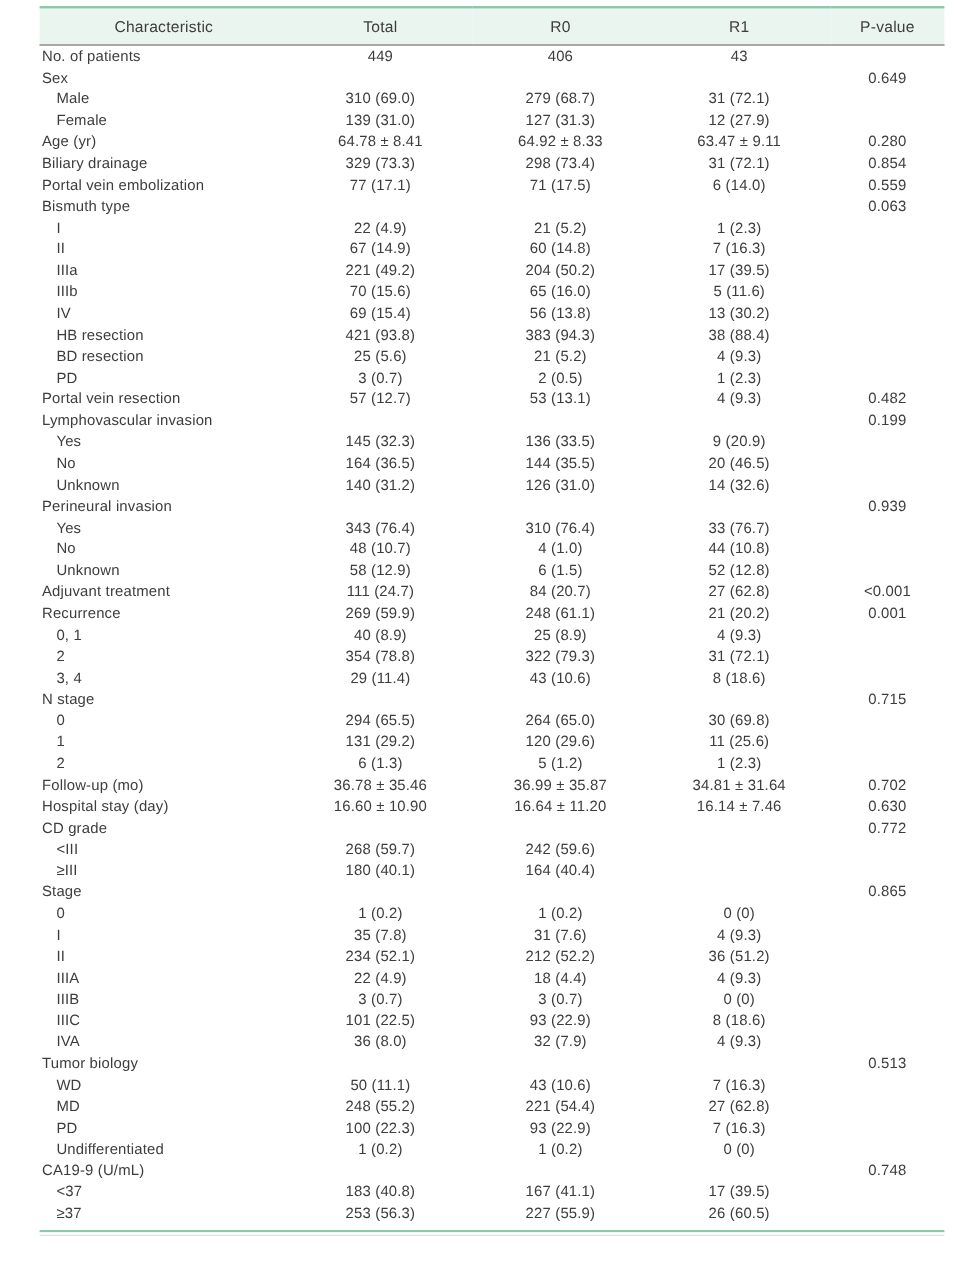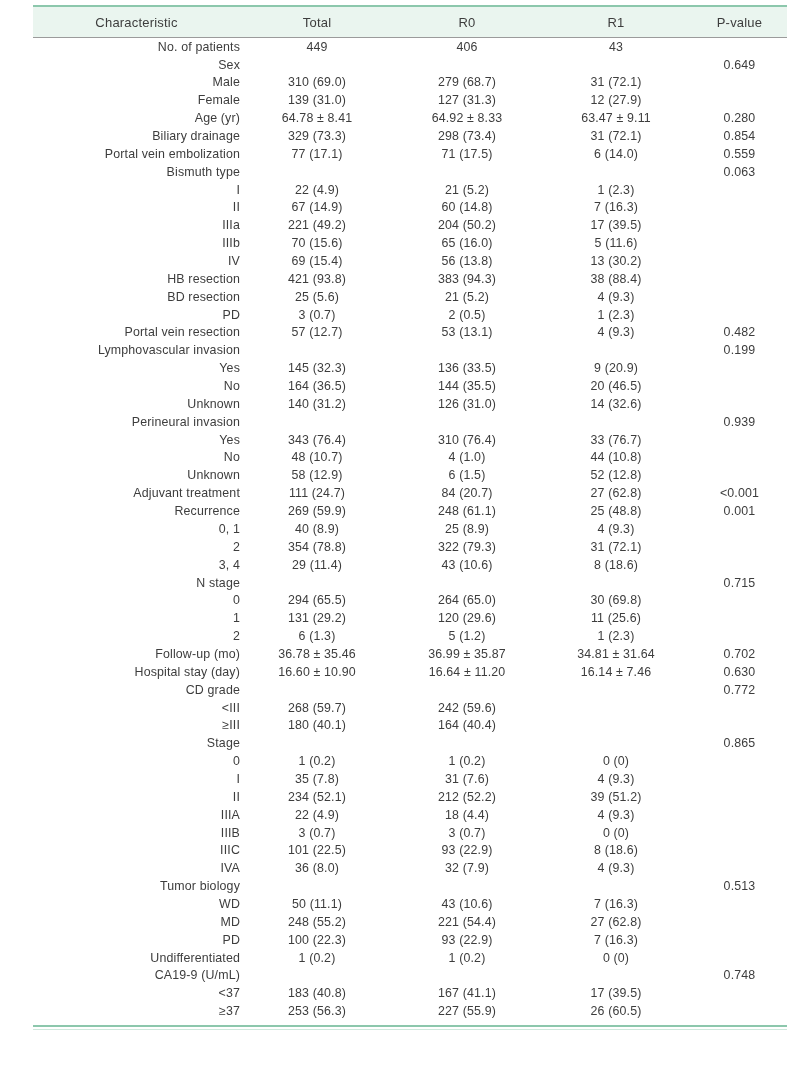--- a/index.html
+++ b/index.html
@@ -25,21 +25,21 @@
   thead th{
     background:var(--band);height:30px;font-weight:400;font-size:13px;
     color:var(--text);border-bottom:1px solid var(--grayrule);
     text-align:center;letter-spacing:0.2px;padding:0;
   }
   tbody td{
     height:17.87px;font-size:12.4px;line-height:1;padding:0;
     color:var(--text);white-space:nowrap;letter-spacing:0.15px;
   }
   td.num{text-align:center;}
-  td.label{text-align:right;padding-left:2px;}
+  td.label{text-align:left;padding-left:2px;}
   td.label.indent{padding-left:14px;}
   .pre-rule{height:5px;}
   .rule-thick{height:2px;background:var(--green);}
   .rule-gap{height:2px;background:#ffffff;}
   .rule-thin{height:1px;background:var(--thin);}
 </style>
 </head>
 <body>
 
 <div class="table-wrap">
@@ -240,21 +240,21 @@
           <td class="label">Adjuvant treatment</td>
           <td class="num">111 (24.7)</td>
           <td class="num">84 (20.7)</td>
           <td class="num">27 (62.8)</td>
           <td class="num">&lt;0.001</td>
         </tr>
         <tr>
           <td class="label">Recurrence</td>
           <td class="num">269 (59.9)</td>
           <td class="num">248 (61.1)</td>
-          <td class="num">25 (48.8)</td>
+          <td class="num">21 (20.2)</td>
           <td class="num">0.001</td>
         </tr>
         <tr>
           <td class="label indent">0, 1</td>
           <td class="num">40 (8.9)</td>
           <td class="num">25 (8.9)</td>
           <td class="num">4 (9.3)</td>
           <td class="num"></td>
         </tr>
         <tr>
@@ -352,21 +352,21 @@
           <td class="label indent">I</td>
           <td class="num">35 (7.8)</td>
           <td class="num">31 (7.6)</td>
           <td class="num">4 (9.3)</td>
           <td class="num"></td>
         </tr>
         <tr>
           <td class="label indent">II</td>
           <td class="num">234 (52.1)</td>
           <td class="num">212 (52.2)</td>
-          <td class="num">39 (51.2)</td>
+          <td class="num">36 (51.2)</td>
           <td class="num"></td>
         </tr>
         <tr>
           <td class="label indent">IIIA</td>
           <td class="num">22 (4.9)</td>
           <td class="num">18 (4.4)</td>
           <td class="num">4 (9.3)</td>
           <td class="num"></td>
         </tr>
         <tr>

